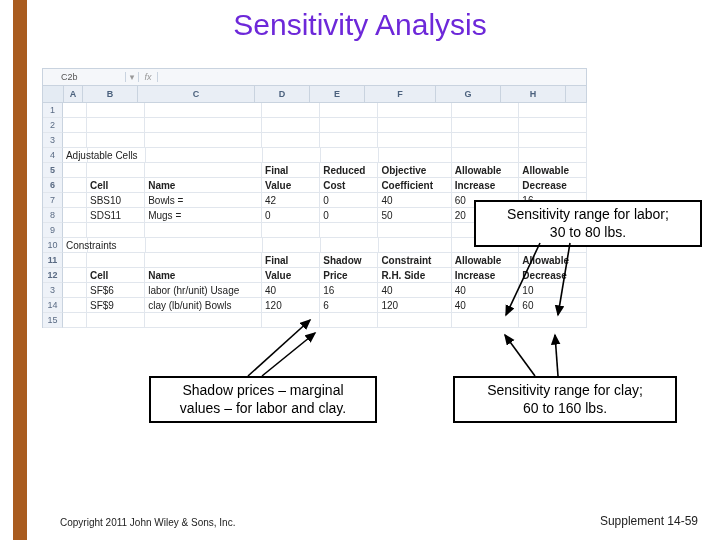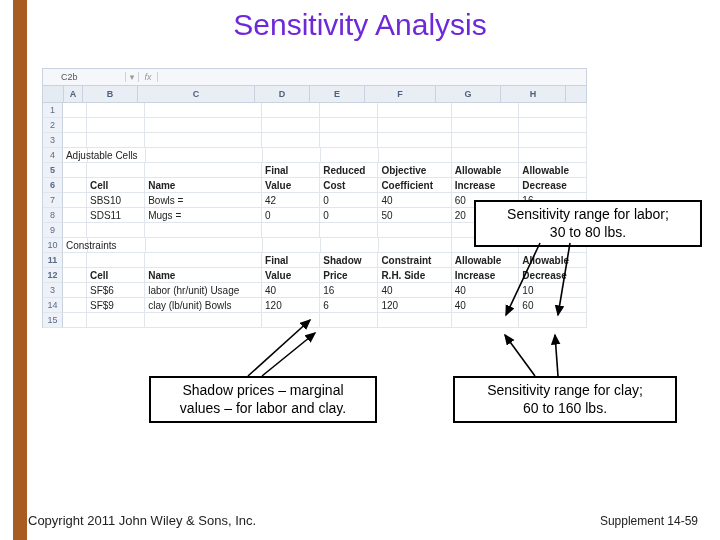--- a/index.html
+++ b/index.html
@@ -15,21 +15,21 @@
 .ch{border-right:1px solid #c9d3df;text-align:center;line-height:16px;color:#4c627e;font-weight:bold}
 .cA{width:18px}.cB{width:54px}.cC{width:116px}.cD{width:54px}.cE{width:54px}.cF{width:70px}.cG{width:64px}.cH{width:64px}
 .grid{font-size:10px;color:#222}
 .row{display:flex;height:15px;border-left:1px solid #c9d3df}
 .rn{width:20px;border-right:1px solid #c9d3df;border-bottom:1px solid #e1e6ed;background:#eef2f8;text-align:center;color:#5a6b84;font-size:9px;line-height:15px}
 .cell{border-right:1px solid #e1e6ed;border-bottom:1px solid #e1e6ed;line-height:15px;padding:0 3px;overflow:hidden;white-space:nowrap}
 .tc{}
 .bold{font-weight:bold}
 .callout{position:absolute;background:#fff;border:2px solid #000;padding:4px 8px;font-size:14px;text-align:center;line-height:1.25}
 svg.arrows{position:absolute;left:0;top:0;width:720px;height:540px;pointer-events:none}
-.foot-l{position:absolute;left:28px;bottom:12px;font-size:13px;color:#222}
+.foot-l{position:absolute;left:60px;bottom:12px;font-size:10px;color:#222}
 .foot-r{position:absolute;right:22px;bottom:12px;font-size:12px;color:#222}
 </style>
 </head>
 <body>
 
 <div class="sidebar"></div>
 <div class="title">Sensitivity Analysis</div>
 
 <div class="shot">
   <div class="name-row">

